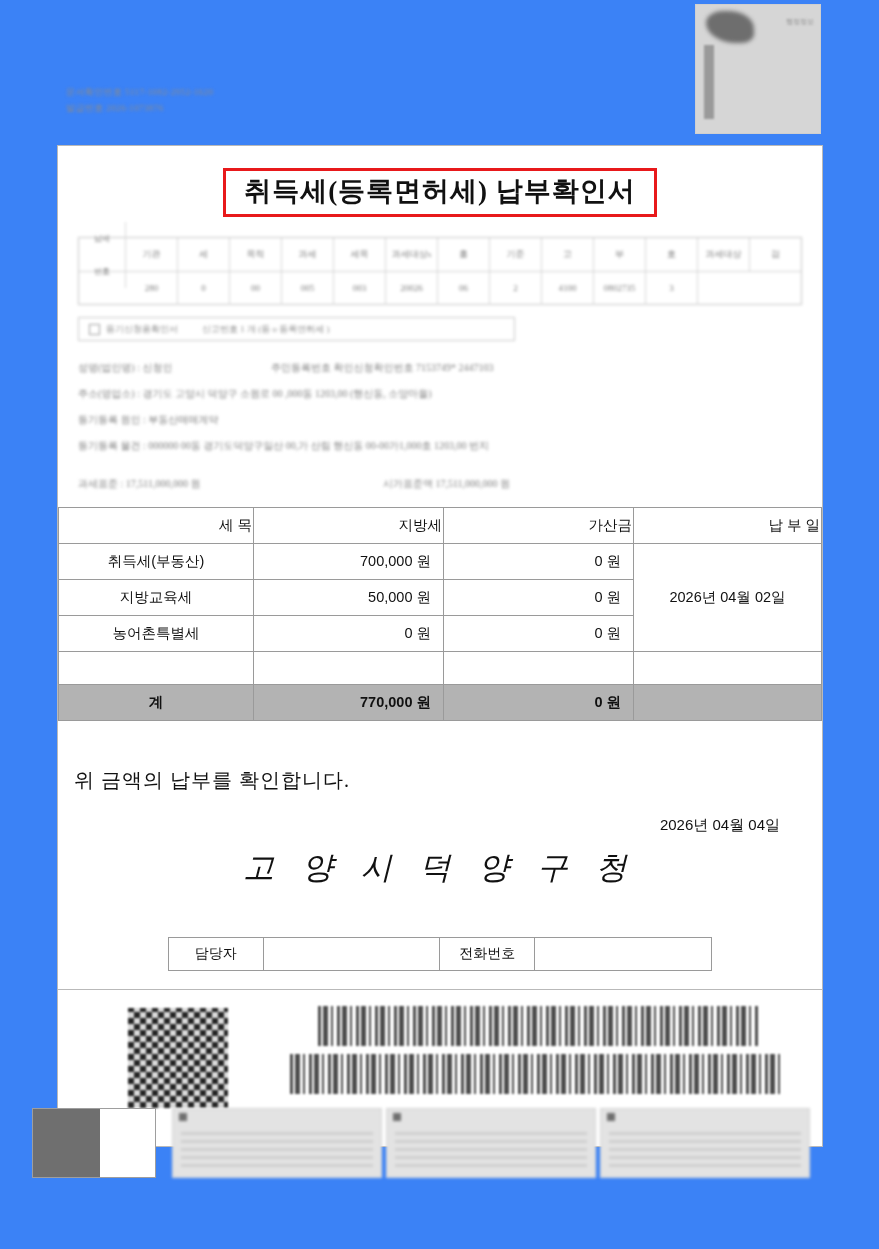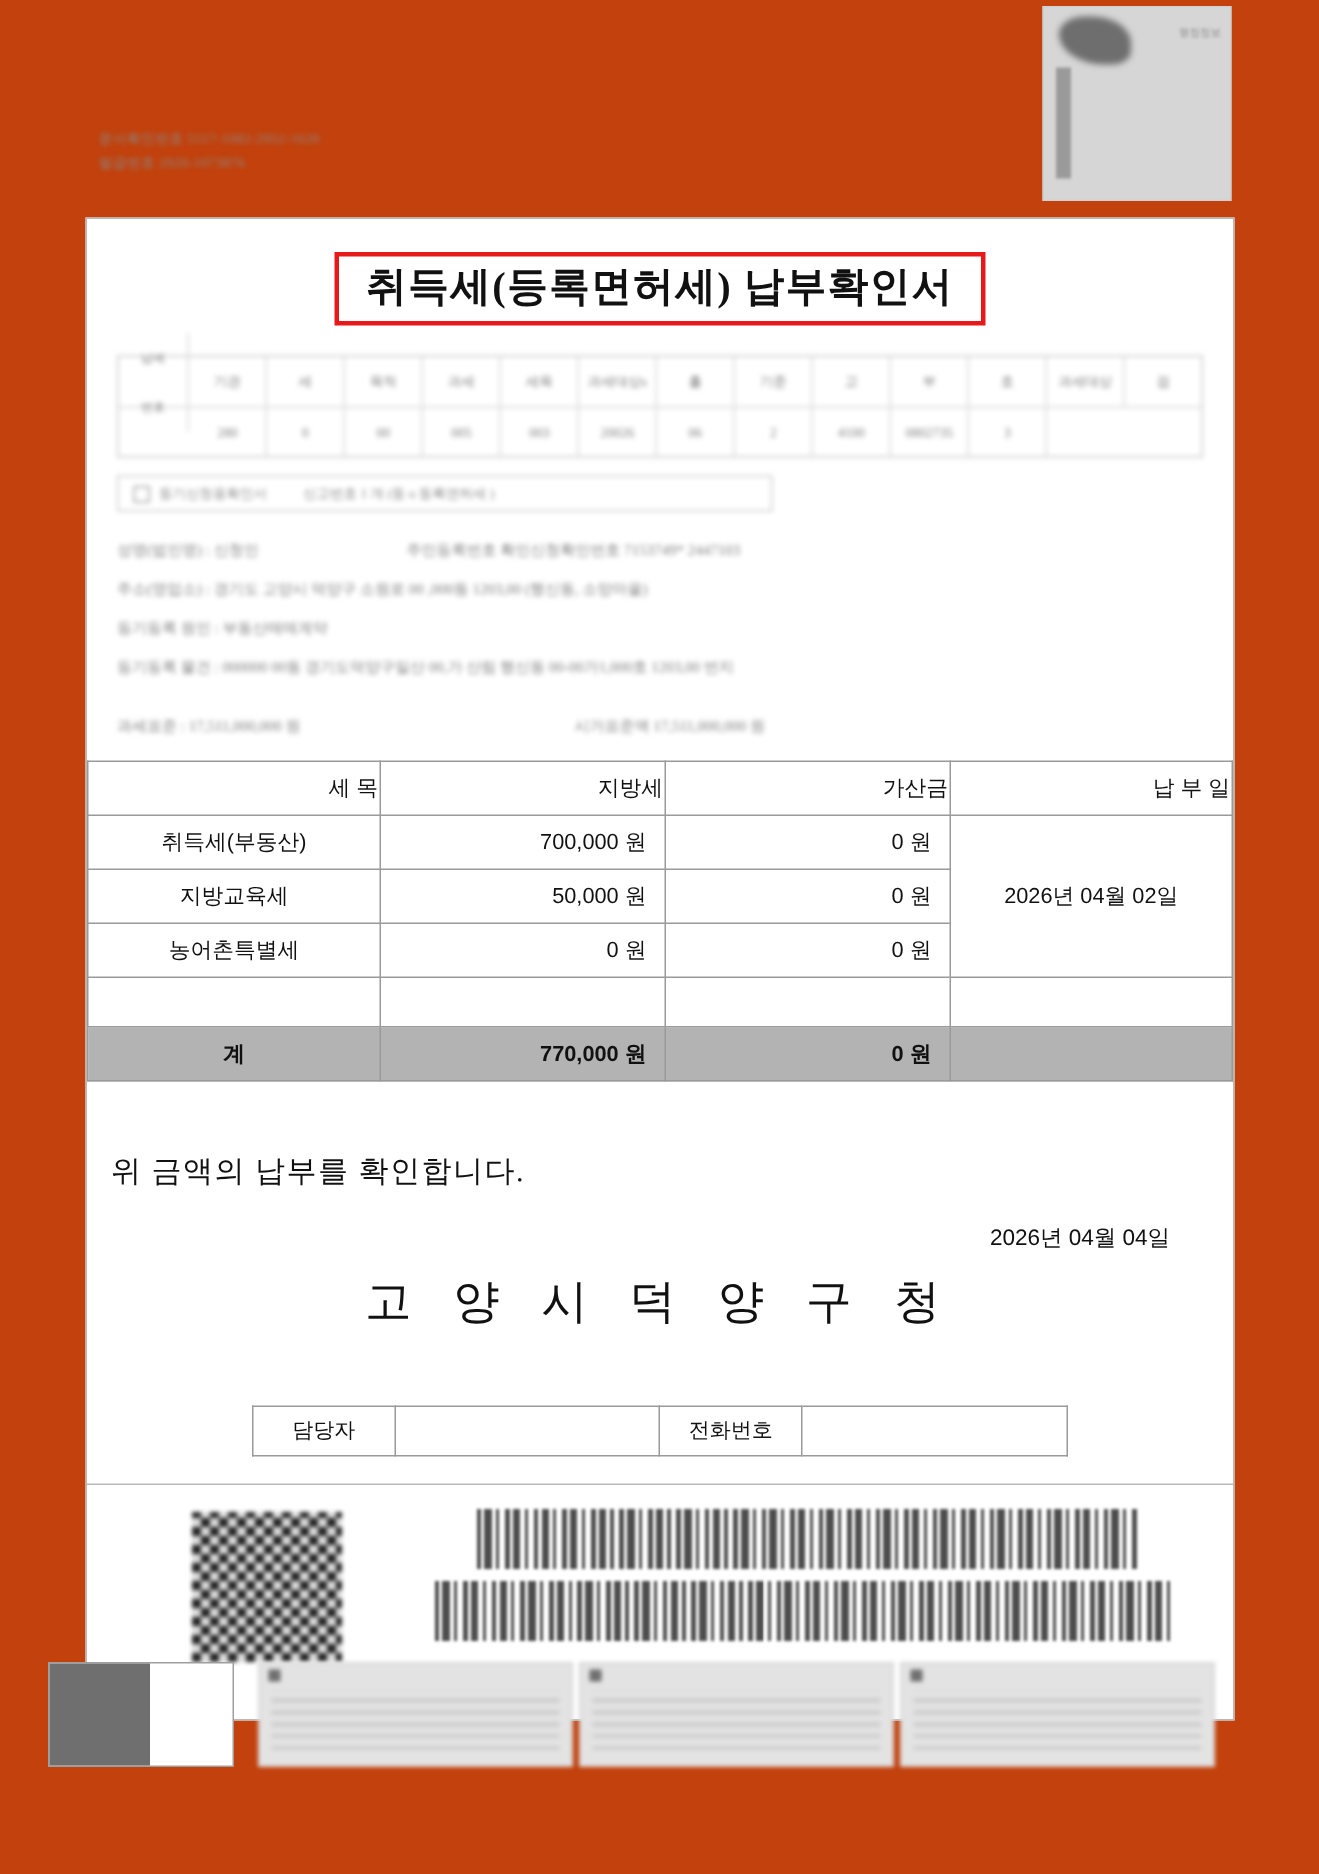--- a/index.html
+++ b/index.html
@@ -5,21 +5,21 @@
   html, body {
     margin: 0;
     padding: 0;
     background: #f2f2f2;
     font-family: "Liberation Serif", "DejaVu Serif", serif;
   }
   #page {
     position: relative;
     width: 879px;
     height: 1249px;
-    background: #c2410c;
+    background: #3b82f6;
     overflow: hidden;
   }
 
   
   .top-meta {
     position: absolute;
     left: 66px;
     top: 84px;
     font-size: 9px;
     color: #8a8a8a;
@@ -209,20 +209,21 @@
     text-align: right;
     margin: 22px 42px 12px 0;
     font-size: 15px;
     color: #111;
     font-family: "Liberation Sans", "DejaVu Sans", sans-serif;
   }
   .issuer-wrap {
     position: relative;
     text-align: center;
     height: 70px;
+    font-style: italic;
   }
   .issuer {
     font-size: 31px;
     letter-spacing: 10px;
     color: #111;
     font-family: "Liberation Serif", "DejaVu Serif", serif;
   }
   .seal {
     position: absolute;
     right: 168px;

